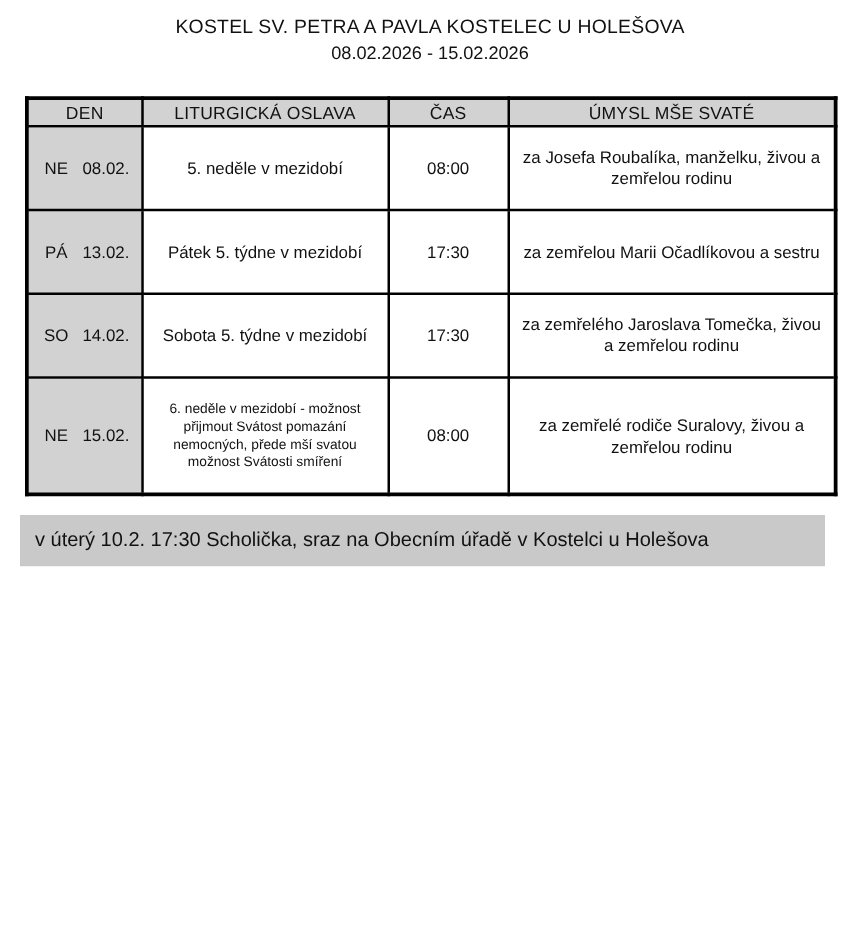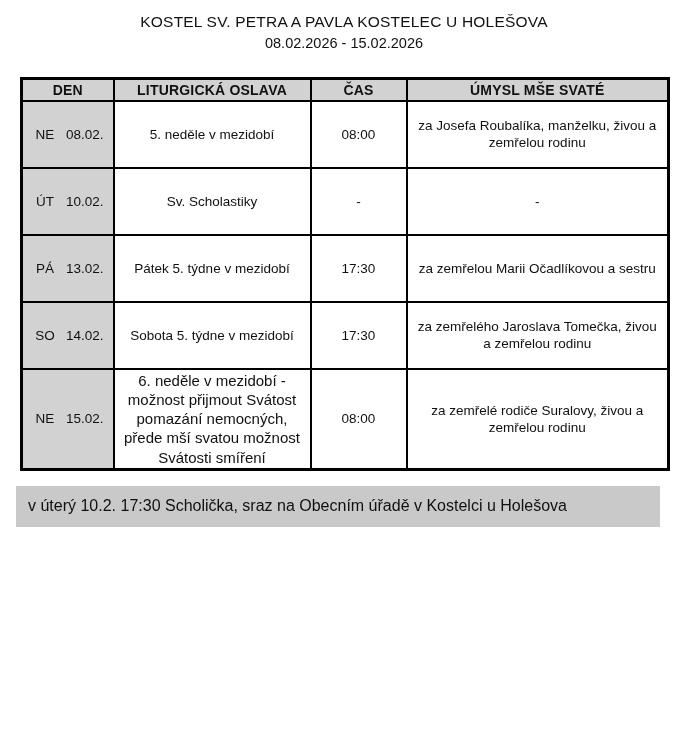--- a/index.html
+++ b/index.html
@@ -32,21 +32,21 @@
   }
   table.schedule col.c-den{width:92px;}
   table.schedule col.c-osl{width:197px;}
   table.schedule col.c-cas{width:96px;}
   table.schedule col.c-umy{width:262px;}
 
   table.schedule th{
     background:var(--cell-grey);
     border:2px solid var(--line);
     font-size:14px;
-    font-weight:bold;
+    font-weight:normal;
     height:22px;
     padding:1px 2px;
     text-align:center;
     letter-spacing:.2px;
   }
   table.schedule td{
     border:2px solid var(--line);
     font-size:13.5px;
     line-height:1.26;
     padding:2px 5px;
@@ -62,21 +62,21 @@
     font-weight:normal;
     font-size:14px;
     text-align:left;
     padding-left:7px;
     white-space:nowrap;
   }
   td.day .day-abbr{display:inline-block;min-width:26px;}
   td.day .day-date{display:inline-block;margin-left:8px;}
 
   td.cel{padding:2px 4px;}
-  tr.tall td.cel{font-size:15px;line-height:1.28;padding:1px 2px;}
+  tr.tall td.cel{font-size:11px;line-height:1.28;padding:1px 2px;}
 
   
   .footer-note{
     width:644px;
     height:41px;
     margin:15px 0 0 16px;
     background:var(--footer-grey);
     display:flex;
     align-items:center;
     font-size:16px;
@@ -109,26 +109,20 @@
       </tr>
     </thead>
     <tbody>
       <tr class="data-row">
         <td class="day"><span class="day-abbr">NE</span><span class="day-date">08.02.</span></td>
         <td class="cel">5. neděle v mezidobí</td>
         <td class="time">08:00</td>
         <td class="int">za Josefa Roubalíka, manželku, živou a zemřelou rodinu</td>
       </tr>
       <tr class="data-row">
-        <td class="day"><span class="day-abbr">ÚT</span><span class="day-date">10.02.</span></td>
-        <td class="cel">Sv. Scholastiky</td>
-        <td class="time">-</td>
-        <td class="int">-</td>
-      </tr>
-      <tr class="data-row">
         <td class="day"><span class="day-abbr">PÁ</span><span class="day-date">13.02.</span></td>
         <td class="cel">Pátek 5. týdne v mezidobí</td>
         <td class="time">17:30</td>
         <td class="int">za zemřelou Marii Očadlíkovou a sestru</td>
       </tr>
       <tr class="data-row">
         <td class="day"><span class="day-abbr">SO</span><span class="day-date">14.02.</span></td>
         <td class="cel">Sobota 5. týdne v mezidobí</td>
         <td class="time">17:30</td>
         <td class="int">za zemřelého Jaroslava Tomečka, živou a zemřelou rodinu</td>

